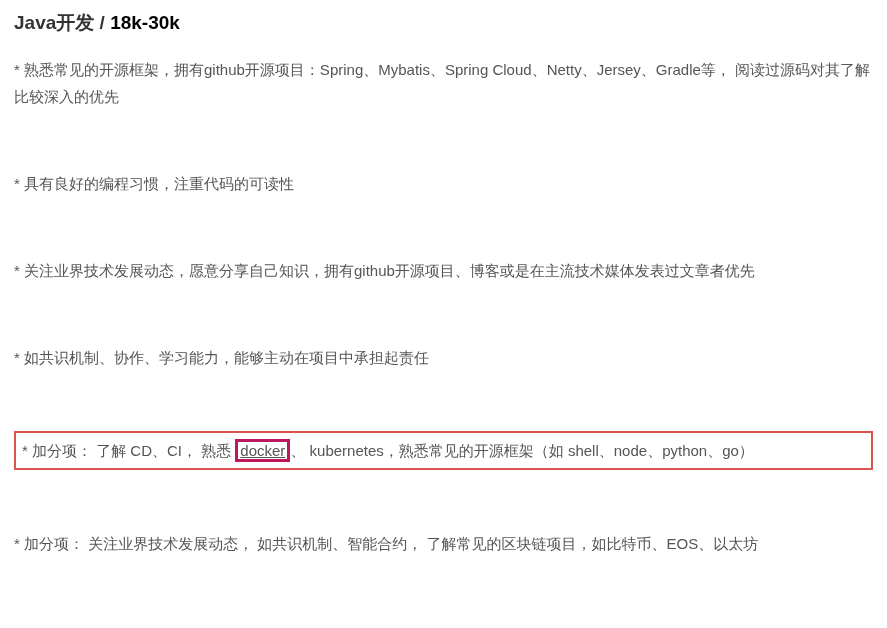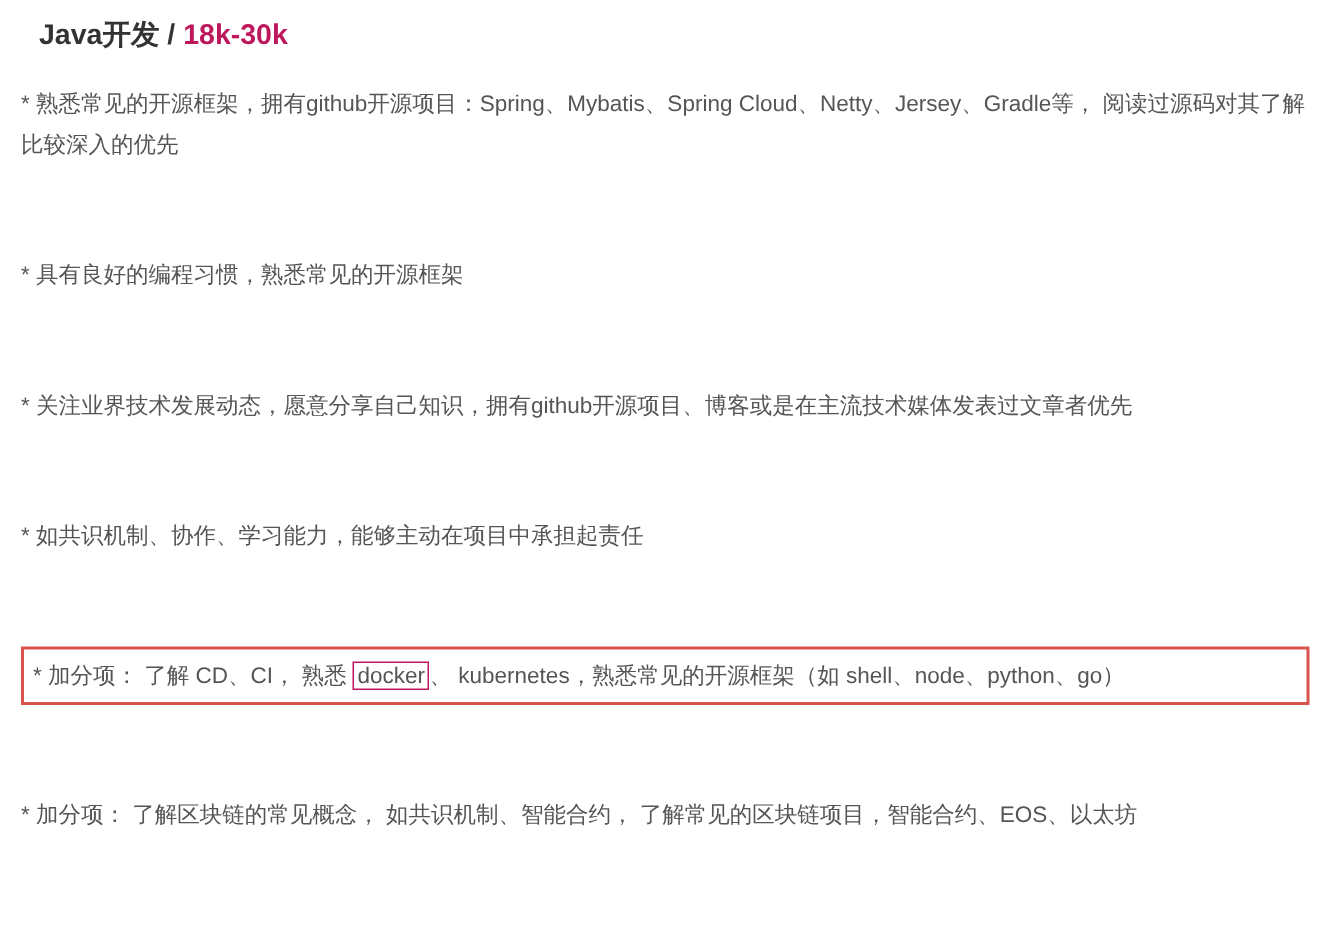--- a/index.html
+++ b/index.html
@@ -13,65 +13,65 @@
       padding: 10px 14px;
       width: 887px;
       color: #333;
     }
     .title {
       font-size: 19px;
       font-weight: bold;
       margin-bottom: 20px;
     }
     .title .salary {
-      color: #be185d;
+      color: #000000;
     }
     .title .separator {
       color: #333;
     }
     .job-title {
       color: #333;
-      margin-left: 12px;
     }
     .item {
       font-size: 15px;
       color: #555;
       line-height: 1.8;
       margin-bottom: 60px;
     }
     .item:last-child {
       margin-bottom: 0;
     }
     .highlighted-box {
       border: 2px solid #d9534f;
       padding: 4px 6px;
       margin-bottom: 60px;
     }
     .highlighted-box .item {
       margin-bottom: 0;
     }
     .inner-highlight {
-      border: 1px solid #be185d;
+      border: 3px solid #be185d;
       padding: 0 2px;
+      text-decoration: underline;
     }
   </style>
 </head>
 <body>
 
 <div class="title">
   <span class="job-title">Java开发</span><span class="separator"> / </span><span class="salary">18k-30k</span>
 </div>
 
 <div class="item">* 熟悉常见的开源框架，拥有github开源项目：Spring、Mybatis、Spring Cloud、Netty、Jersey、Gradle等， 阅读过源码对其了解比较深入的优先</div>
 
-<div class="item">* 具有良好的编程习惯，熟悉常见的开源框架</div>
+<div class="item">* 具有良好的编程习惯，注重代码的可读性</div>
 
 <div class="item">* 关注业界技术发展动态，愿意分享自己知识，拥有github开源项目、博客或是在主流技术媒体发表过文章者优先</div>
 
 <div class="item">* 如共识机制、协作、学习能力，能够主动在项目中承担起责任</div>
 
 <div class="highlighted-box">
   <div class="item">
     <span>* 加分项： 了解 CD、CI， 熟悉 </span><span class="inner-highlight">docker</span><span>、  kubernetes，熟悉常见的开源框架（如 shell、node、python、go）</span>
   </div>
 </div>
 
-<div class="item">* 加分项： 了解区块链的常见概念， 如共识机制、智能合约， 了解常见的区块链项目，智能合约、EOS、以太坊</div>
+<div class="item">* 加分项： 关注业界技术发展动态， 如共识机制、智能合约， 了解常见的区块链项目，如比特币、EOS、以太坊</div>
 
 </body></html>

